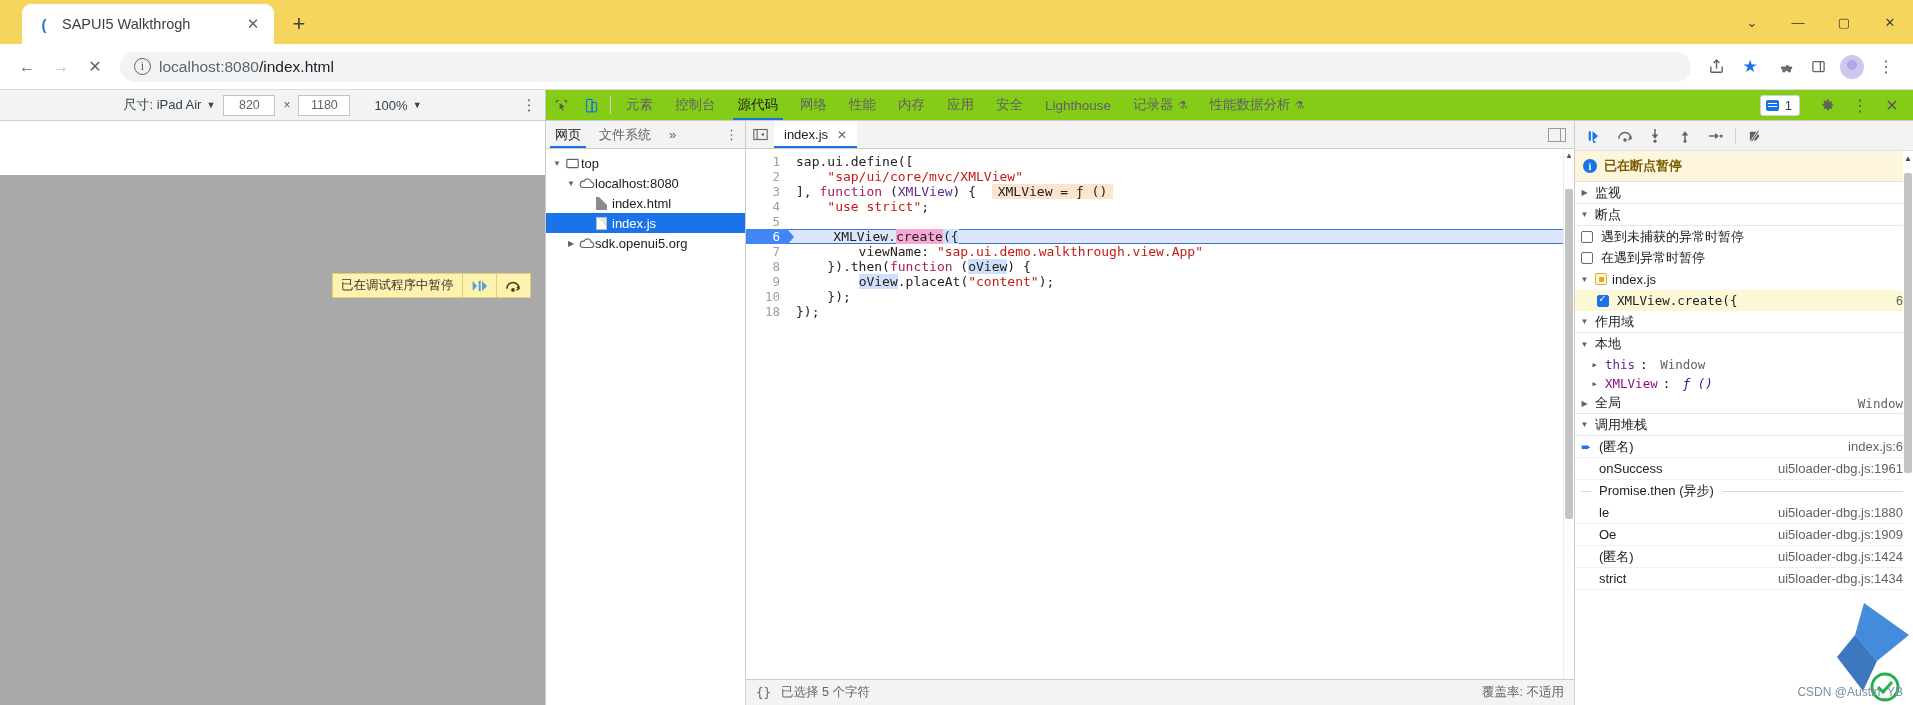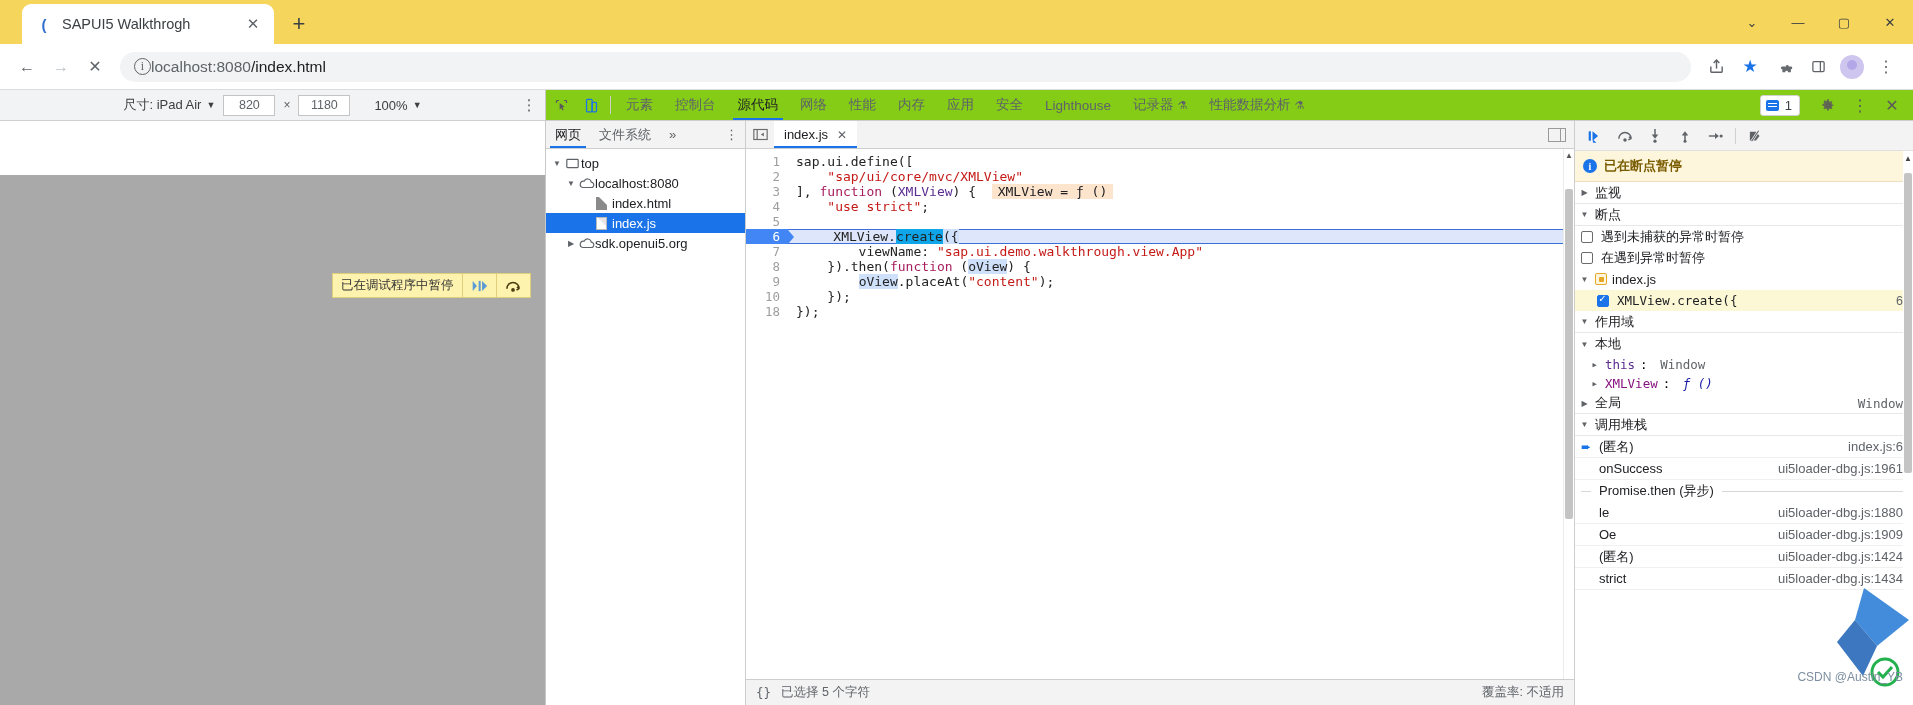--- a/index.html
+++ b/index.html
@@ -49,21 +49,21 @@
   .tb-ico { width:34px; height:34px; display:flex; align-items:center; justify-content:center;
     color:#5f6368; border-radius:50%; flex:0 0 34px; }
   .tb-ico.dim { color: #bdc1c6; }
   .omnibox {
     flex:1; height:30px; background:#f1f3f4; border-radius:16px;
     display:flex; align-items:center; padding:0 14px; margin:0 8px;
   }
   .omni-info { width:17px; height:17px; border:1.4px solid #5f6368; border-radius:50%;
     display:flex; align-items:center; justify-content:center; font-size:12px;
     color:#5f6368; font-family:"Liberation Serif", serif; flex:0 0 17px;}
-  .omni-url { margin-left:0; font-size:15.5px; color:#202124; }
+  .omni-url { margin-left:8px; font-size:15.5px; color:#202124; }
   .omni-url .host { color:#5f6368; }
   .star { color:#1a73e8; font-size:17px; }
   .avatar { width:24px;height:24px;border-radius:50%;background:#cfc6ef;flex:0 0 24px;
             position:relative; }
   .avatar:after{content:"";position:absolute;left:7px;top:5px;width:10px;height:10px;
     border-radius:50%;background:#b3a7e8;}
 
   
   .content { flex:1; display:flex; min-height:0; }
 
@@ -177,21 +177,21 @@
   .cline.bp .gut { background:#4285f4; color:#fff; }
   .cline.bp { background:#dde6fa; }
   .cline.bp:before { content:""; position:absolute; left:42px; top:0; border-style:solid;
     border-width:7.5px 0 7.5px 6px; border-color:transparent transparent transparent #4285f4; }
   .cline.bp .ctext { padding-left:14px; }
   .cline.bp { border-top:1px solid #3a6fd8; border-bottom:1px solid #3a6fd8; }
   .k { color:#a71d5d; }  
   .s { color:#c41a16; }  
   .p { color:#5b2d91; }  
   .hl { background:#cfe0fb; }
-  .hl2 { background:#0ea5e9;margin-top:7px; }
+  .hl2 { background:#f9a8d4;margin-top:7px; }
   .inline-val { background:#fde4cd; color:#202124; padding:0 6px; }
   .code-scroll { width:11px; background:#fff; border-left:1px solid #ececec;
     position:relative; flex:0 0 11px; }
   .code-scroll .thumb { position:absolute; left:1px; right:1px; top:40px; height:330px;
     background:#c4c4c4; border-radius:2px; }
   .code-scroll .arrow { position:absolute; left:0; right:0; top:2px; text-align:center;
     font-size:8px; color:#555; }
   .statusbar {
     height:26px; flex:0 0 26px; border-top:1px solid #cdcdcd; background:#f3f3f3;
     display:flex; align-items:center; padding:0 10px; font-size:12.5px; color:#5f6368; gap:10px;
@@ -252,21 +252,21 @@
     padding-left:6px; border-bottom:1px solid #f0f0f0; }
   .cs-arrow { width:18px; flex:0 0 18px; color:#1a73e8; font-size:12px; }
   .cs-name { }
   .cs-loc { margin-left:auto; padding-right:10px; color:#5f6368; font-size:13px; }
   .cs-async { height:22px; display:flex; align-items:center; gap:8px; font-size:13px;
     font-weight:normal; color:#202124; padding:0 10px 0 6px; }
   .cs-async .rule { flex:1; height:1px; background:#d8d8d8; }
   .cs-async .lead { width:10px; height:1px; background:#d8d8d8; flex:0 0 10px; }
 
   
-  .watermark { position:absolute; right:4px; bottom:15px; width:150px; height:110px;
+  .watermark { position:absolute; right:4px; bottom:0px; width:150px; height:110px;
     pointer-events:none; }
   .wm-text { position:absolute; right:6px; bottom:6px; font-size:12px; color:#7d8fa0;
     font-family:"Liberation Sans",sans-serif; white-space:nowrap; }
 </style>
 </head>
 <body>
 
 <div class="browser">
 
   <div class="tabstrip">

